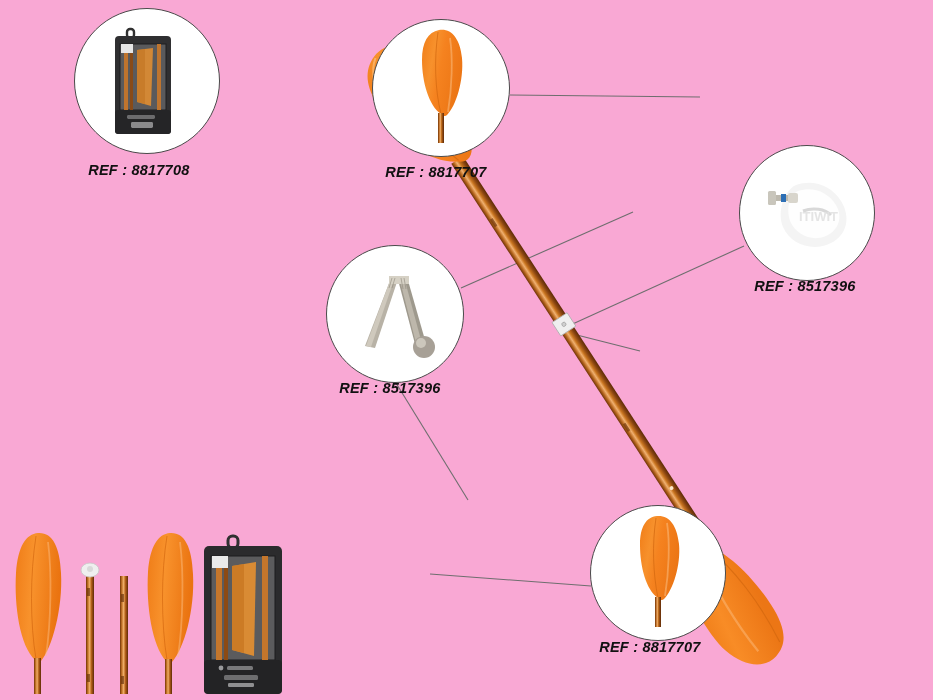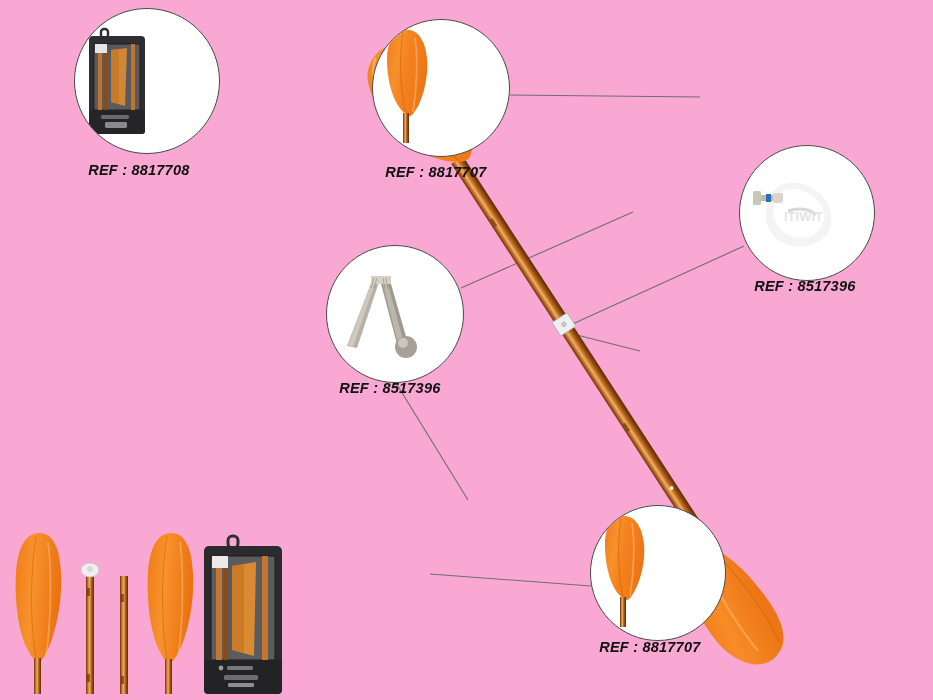--- a/index.html
+++ b/index.html
@@ -15,21 +15,21 @@
 
   
   .callout{position:absolute;}
   .callout .bubble{
     position:absolute;left:0;top:0;
     border:1.4px solid #4a4a4a;
     border-radius:50%;
     background:#fff;
     box-sizing:border-box;
     overflow:hidden;
-    display:flex;align-items:center;justify-content:flex-start;
+    display:flex;align-items:center;justify-content:center;
   }
   .callout .reflabel{
     position:absolute;
     white-space:nowrap;
     font-weight:bold;
     font-style:italic;
     font-size:15.5px;
     letter-spacing:0.2px;
     color:#111;
     font-family:"Liberation Sans","DejaVu Sans",sans-serif;

